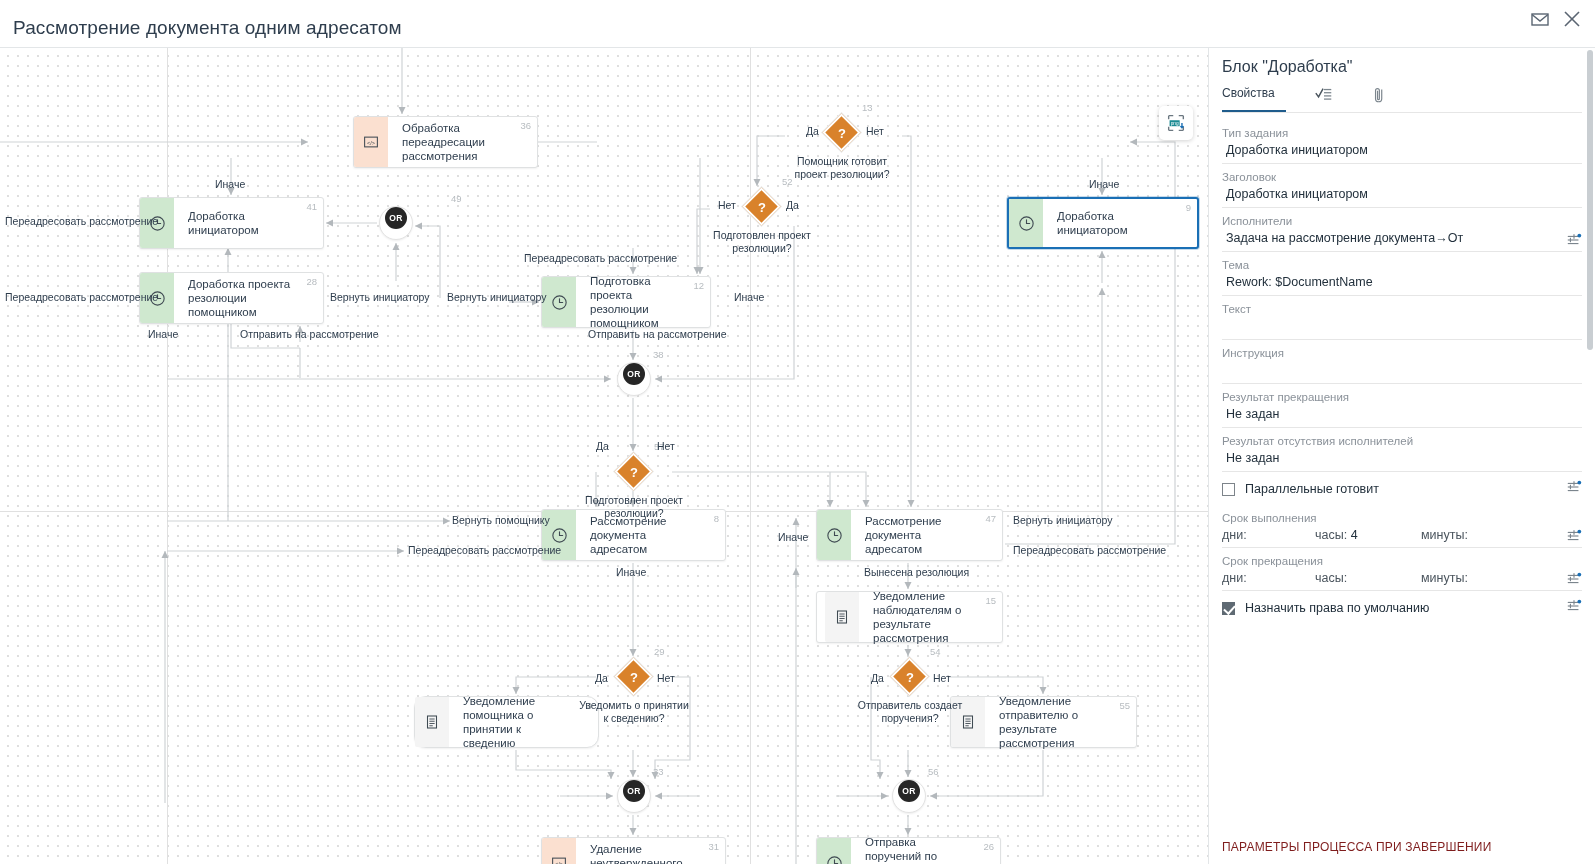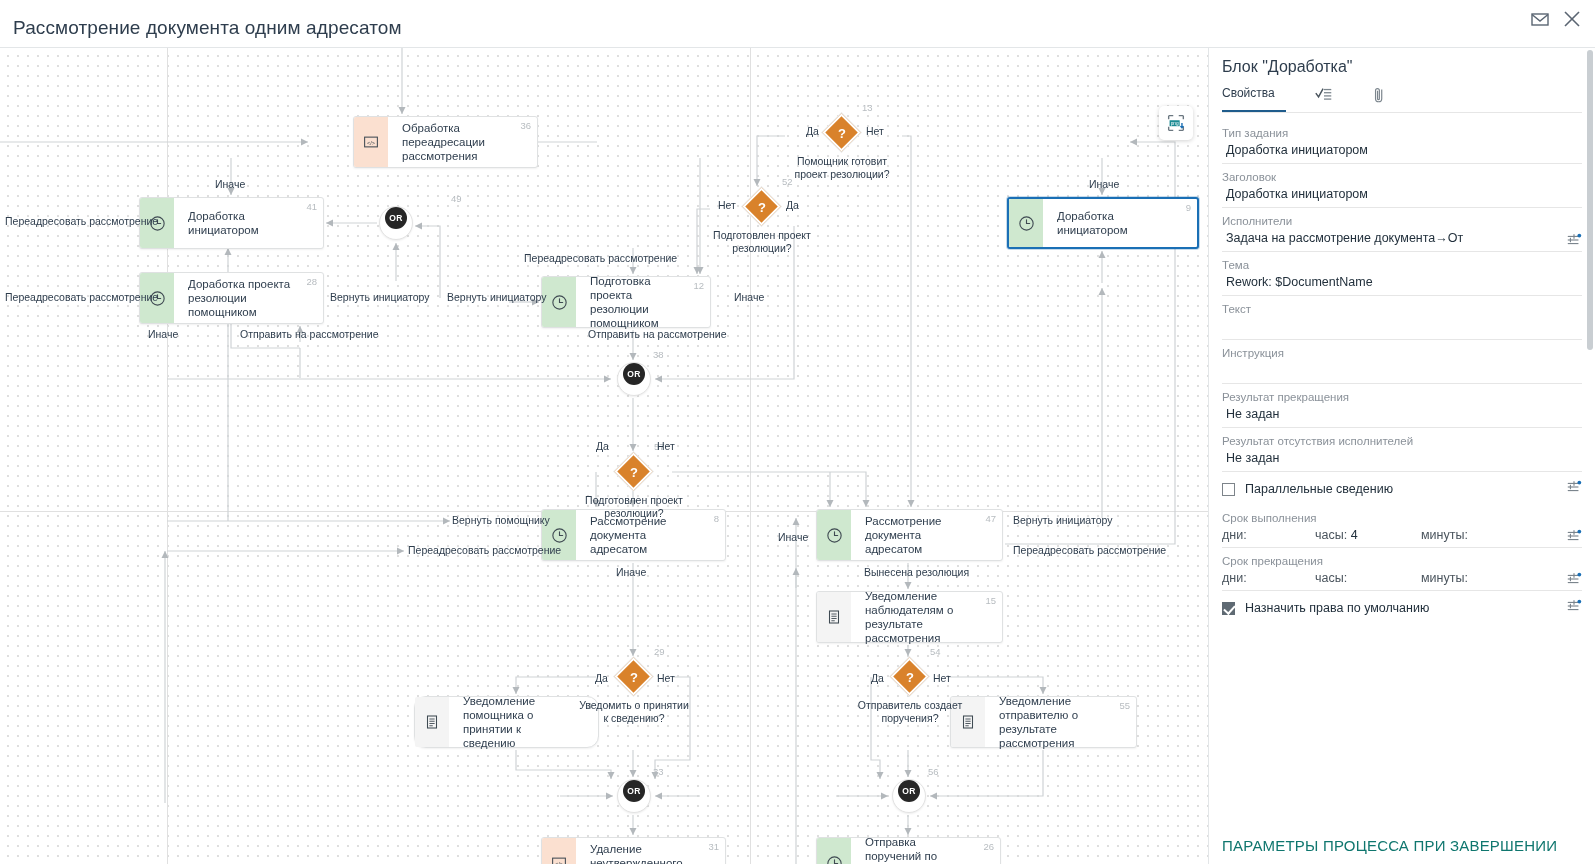--- a/index.html
+++ b/index.html
@@ -154,21 +154,21 @@
     border:solid #fff; border-width:0 2px 2px 0; transform:rotate(42deg);
   }
   .ctext { font-size:12.5px; color:#22303c; }
 
   .dhms { display:flex; font-size:12.5px; color:#22303c; padding:1px 2px 5px 0;
           border-bottom:1px solid #e6e6e6; position:relative; }
   .dhms span.k { color:#4a545d; }
   .dhms .seg { margin-right:28px; white-space:nowrap; }
 
   #section-title {
-    position:absolute; left:13px; bottom:10px; font-size:15px; color:#0f766e;
+    position:absolute; left:13px; bottom:10px; font-size:12px; color:#7f1d1d;
     letter-spacing:.2px;
   }
   #scrollbar {
     position:absolute; right:2px; top:2px; width:6px; height:300px;
     background:#c9ced2; border-radius:3px;
   }
 </style>
 </head>
 <body>
 
@@ -367,21 +367,21 @@
           <div class="node" style="left: 816px; top: 461px; width: 187px; height: 52px;">
             <div class="stripe green">
               <svg viewBox="0 0 24 24" width="19" height="19">
                 <circle cx="12" cy="12" r="8.4" fill="none" stroke="#3f4a52" stroke-width="1.4"></circle>
                 <path d="M12,7.2 V12 H16" stroke="#3f4a52" stroke-width="1.4" fill="none" stroke-linecap="round"></path>
               </svg>
             </div>
             <div class="ntext">Рассмотрение документа адресатом</div>
             <div class="nid">47</div>
           </div>
-          <div class="node" style="left: 816px; top: 543px; width: 187px; height: 52px;">
+          <div class="node" style="left: 816px; top: 543px; width: 187px; height: 52px; padding-left: 8px;">
             <div class="stripe grey">
               <svg viewBox="0 0 24 24" width="18" height="18">
                 <rect x="6" y="4" width="12" height="16" fill="none" stroke="#3f4a52" stroke-width="1.4"></rect>
                 <line x1="8.5" y1="8" x2="15.5" y2="8" stroke="#3f4a52" stroke-width="1.2"></line>
                 <line x1="8.5" y1="11" x2="15.5" y2="11" stroke="#3f4a52" stroke-width="1.2"></line>
                 <line x1="8.5" y1="14" x2="15.5" y2="14" stroke="#3f4a52" stroke-width="1.2"></line>
                 <line x1="8.5" y1="17" x2="13" y2="17" stroke="#3f4a52" stroke-width="1.2"></line>
               </svg>
             </div>
             <div class="ntext">Уведомление наблюдателям о результате рассмотрения</div>
@@ -589,21 +589,21 @@
         <div class="fgroup">
           <div class="flabel">Результат прекращения</div>
           <div class="fvalue">Не задан</div>
         </div>
         <div class="fgroup">
           <div class="flabel">Результат отсутствия исполнителей</div>
           <div class="fvalue">Не задан</div>
         </div>
         <div class="checkrow">
           <div class="cbox"></div>
-          <div class="ctext">Параллельные сведению</div>
+          <div class="ctext">Параллельные готовит</div>
           <div class="fadj" style="bottom: 10px;"><svg viewBox="0 0 18 18" width="16" height="16">
               <line x1="2" y1="5" x2="14" y2="5" stroke="#7b858d" stroke-width="1.3"></line>
               <line x1="2" y1="9" x2="14" y2="9" stroke="#7b858d" stroke-width="1.3"></line>
               <line x1="2" y1="13" x2="14" y2="13" stroke="#7b858d" stroke-width="1.3"></line>
               <line x1="9" y1="2.5" x2="9" y2="7.5" stroke="#7b858d" stroke-width="1.3"></line>
               <line x1="5" y1="6.5" x2="5" y2="11.5" stroke="#7b858d" stroke-width="1.3"></line>
               <circle cx="15" cy="4" r="2.1" fill="#1a6fb5"></circle>
             </svg></div>
         </div>
         <div class="fgroup">

